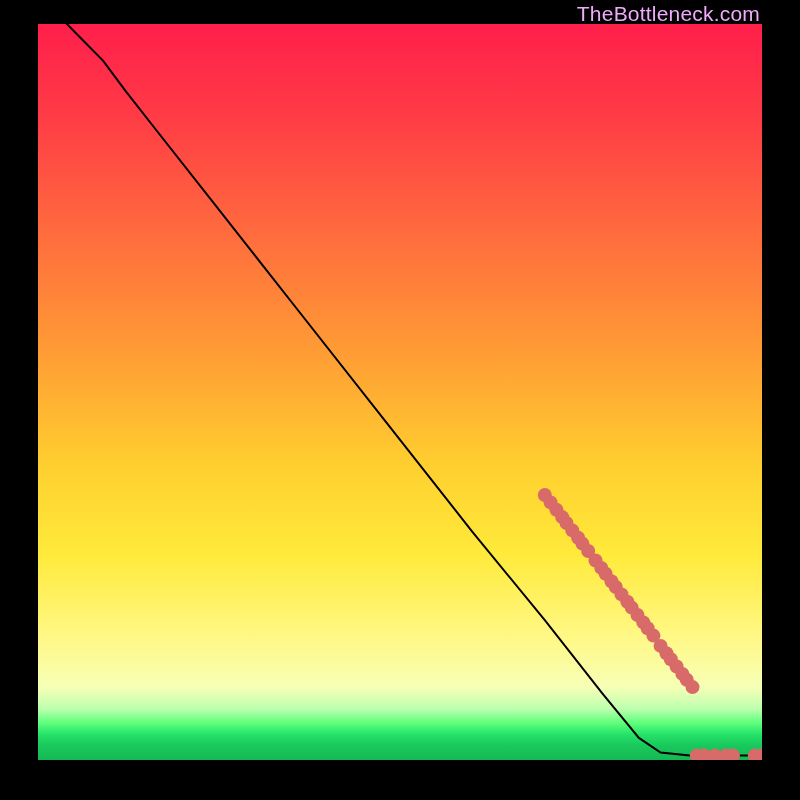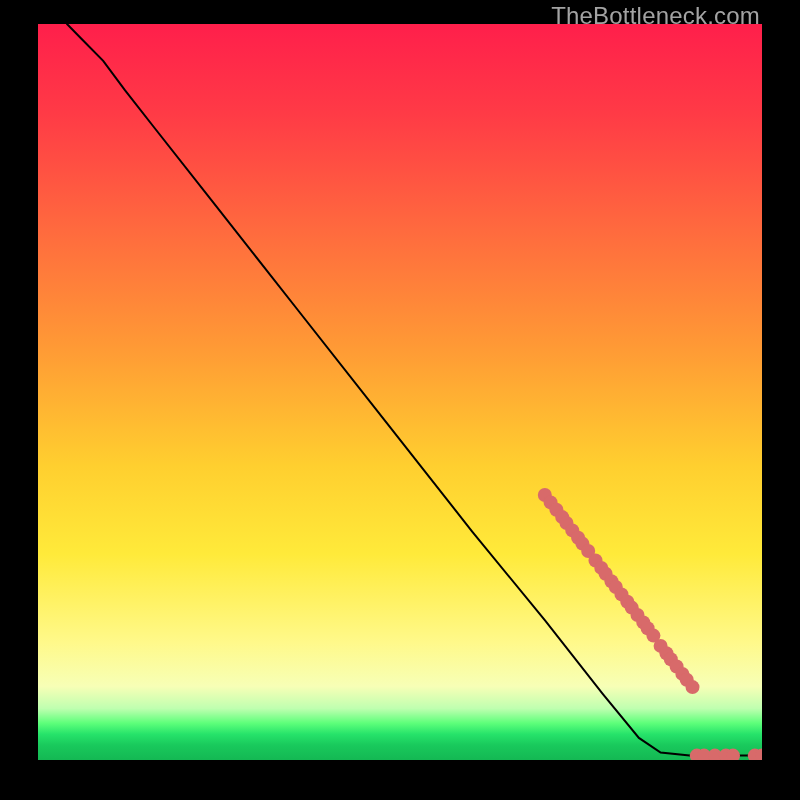--- a/index.html
+++ b/index.html
@@ -40,22 +40,22 @@
       #5dff7a 95%,
       #26e36a 96.5%,
       #19c95c 98%,
       #14b853 100%
     );
   }
   .watermark {
     position: absolute;
     top: 2px;
     right: 40px;
-    color: #a3a3a3;
-    font-size: 24px;
+    color: #f0abfc;
+    font-size: 21px;
     font-weight: 400;
     letter-spacing: 0.2px;
     user-select: none;
   }
   svg.curve {
     position: absolute;
     left: 0;
     top: 0;
     width: 724px;
     height: 736px;

